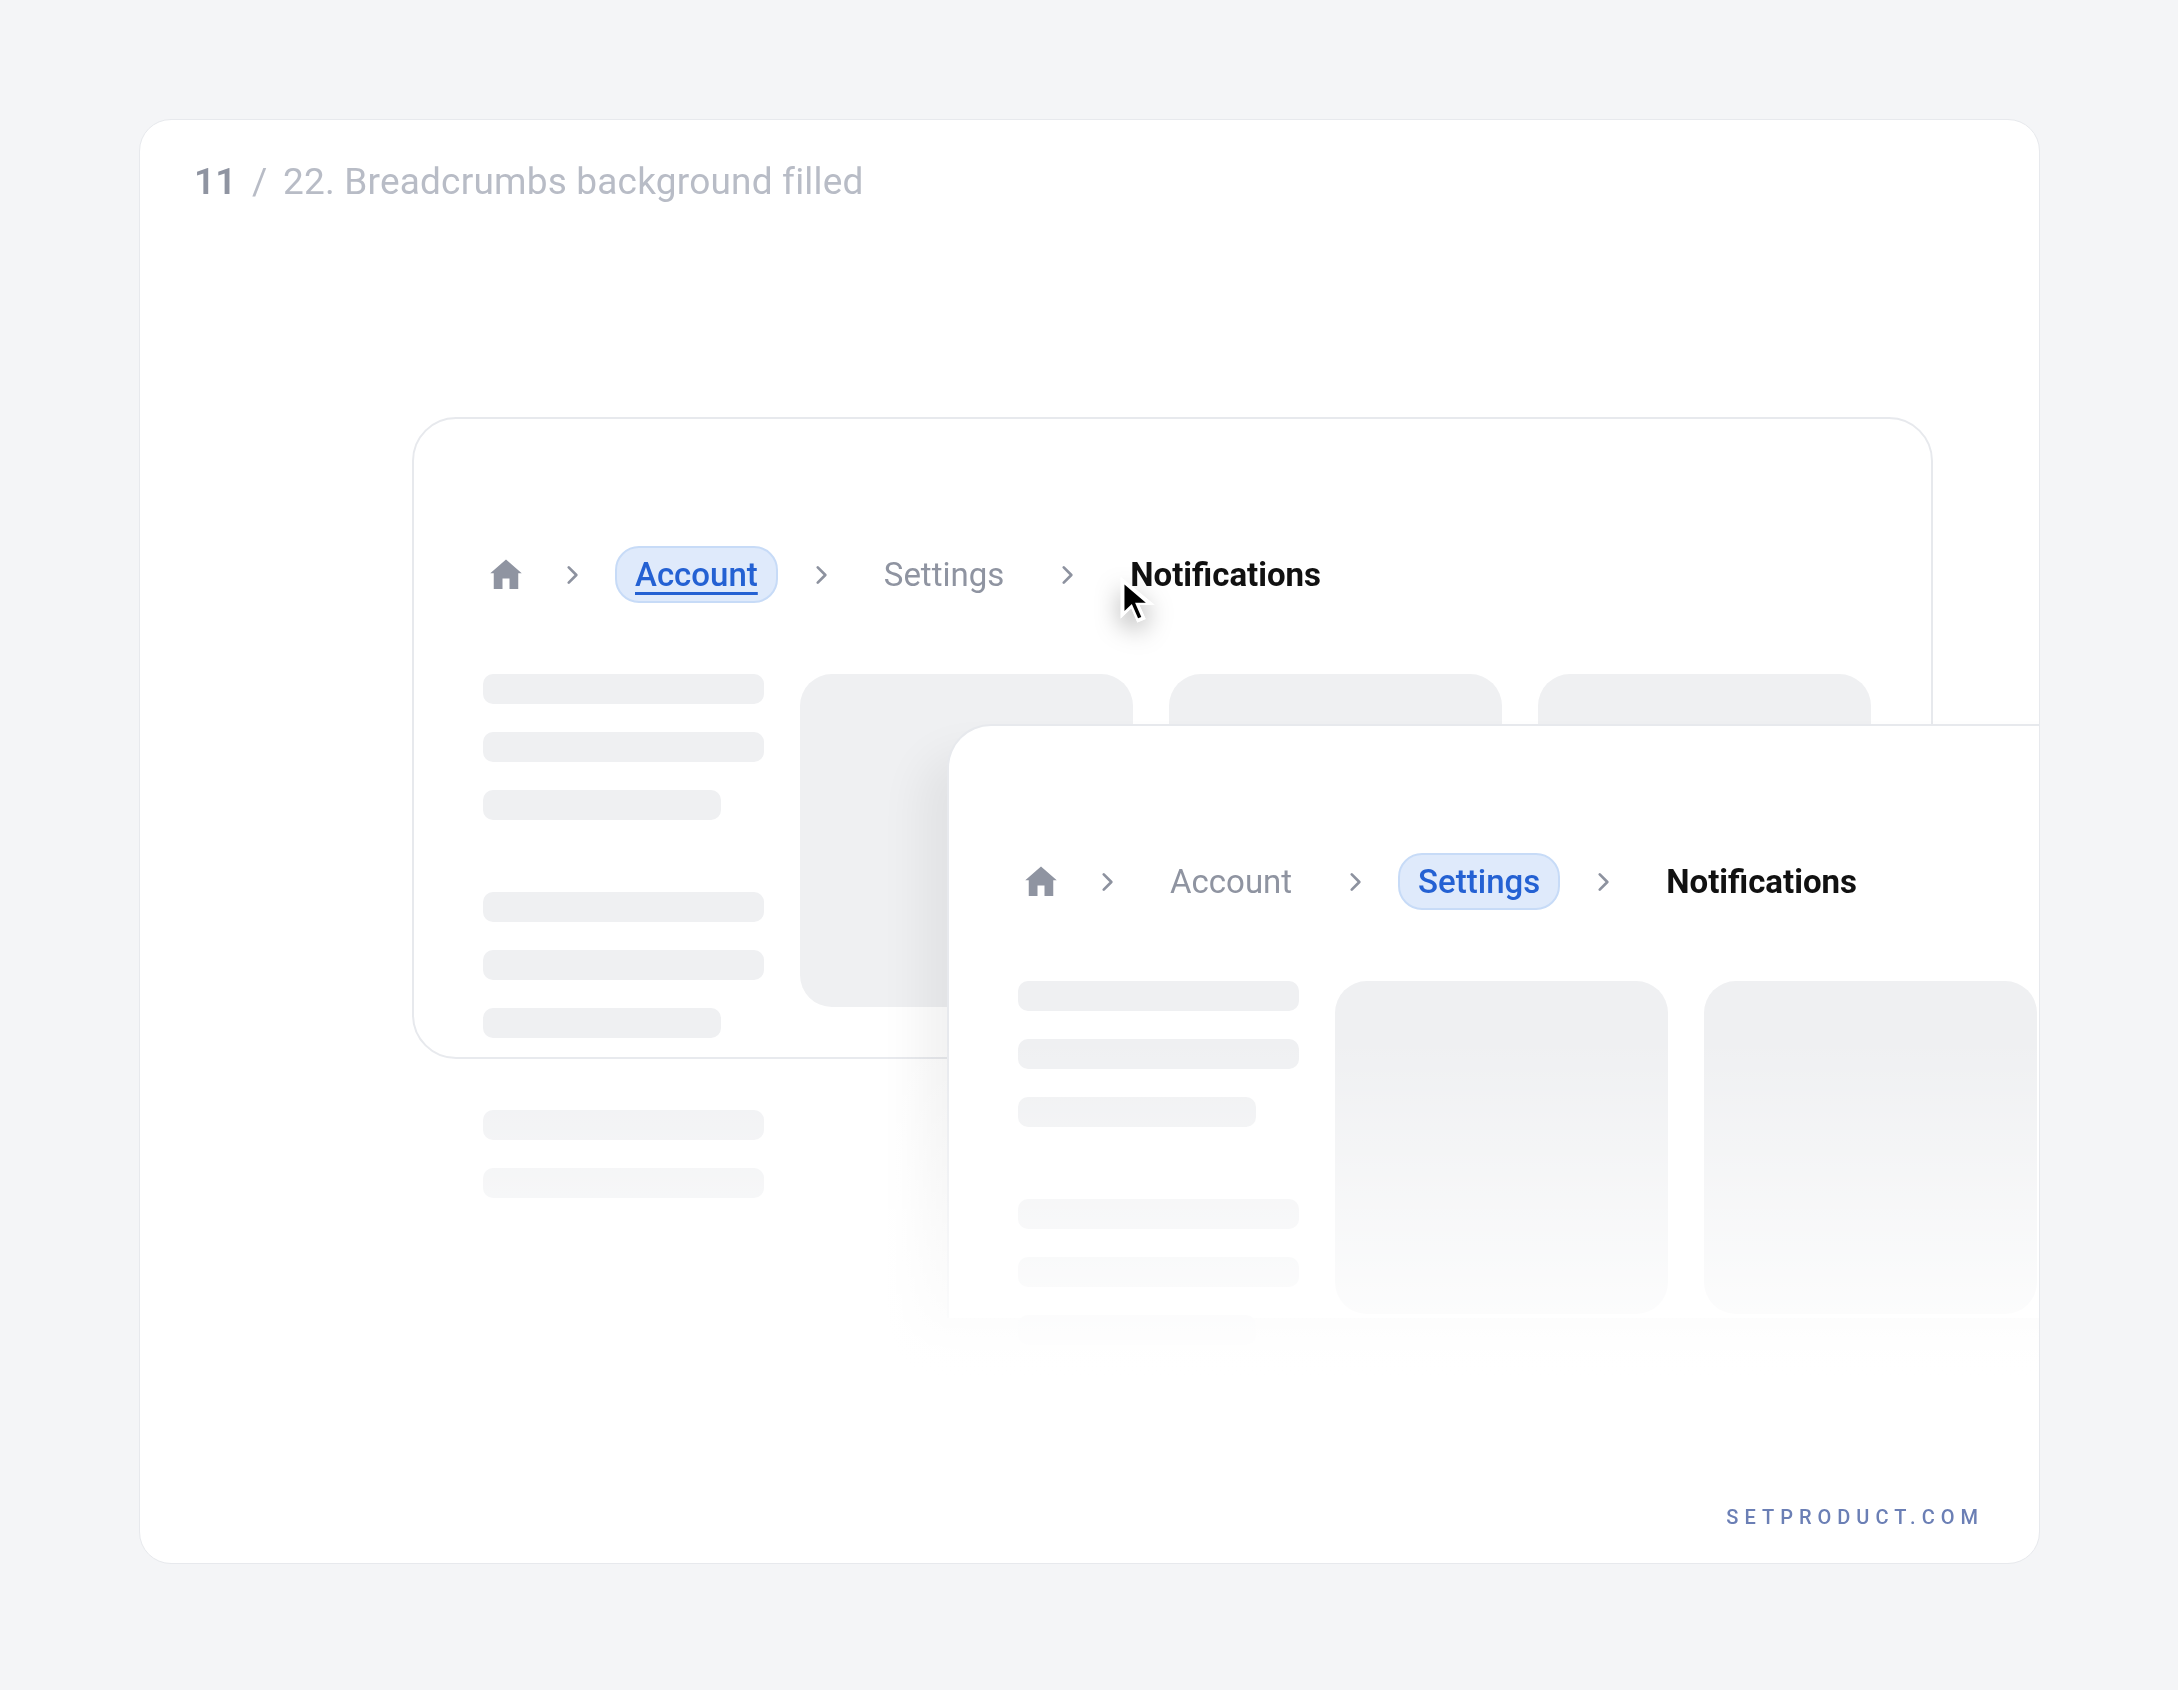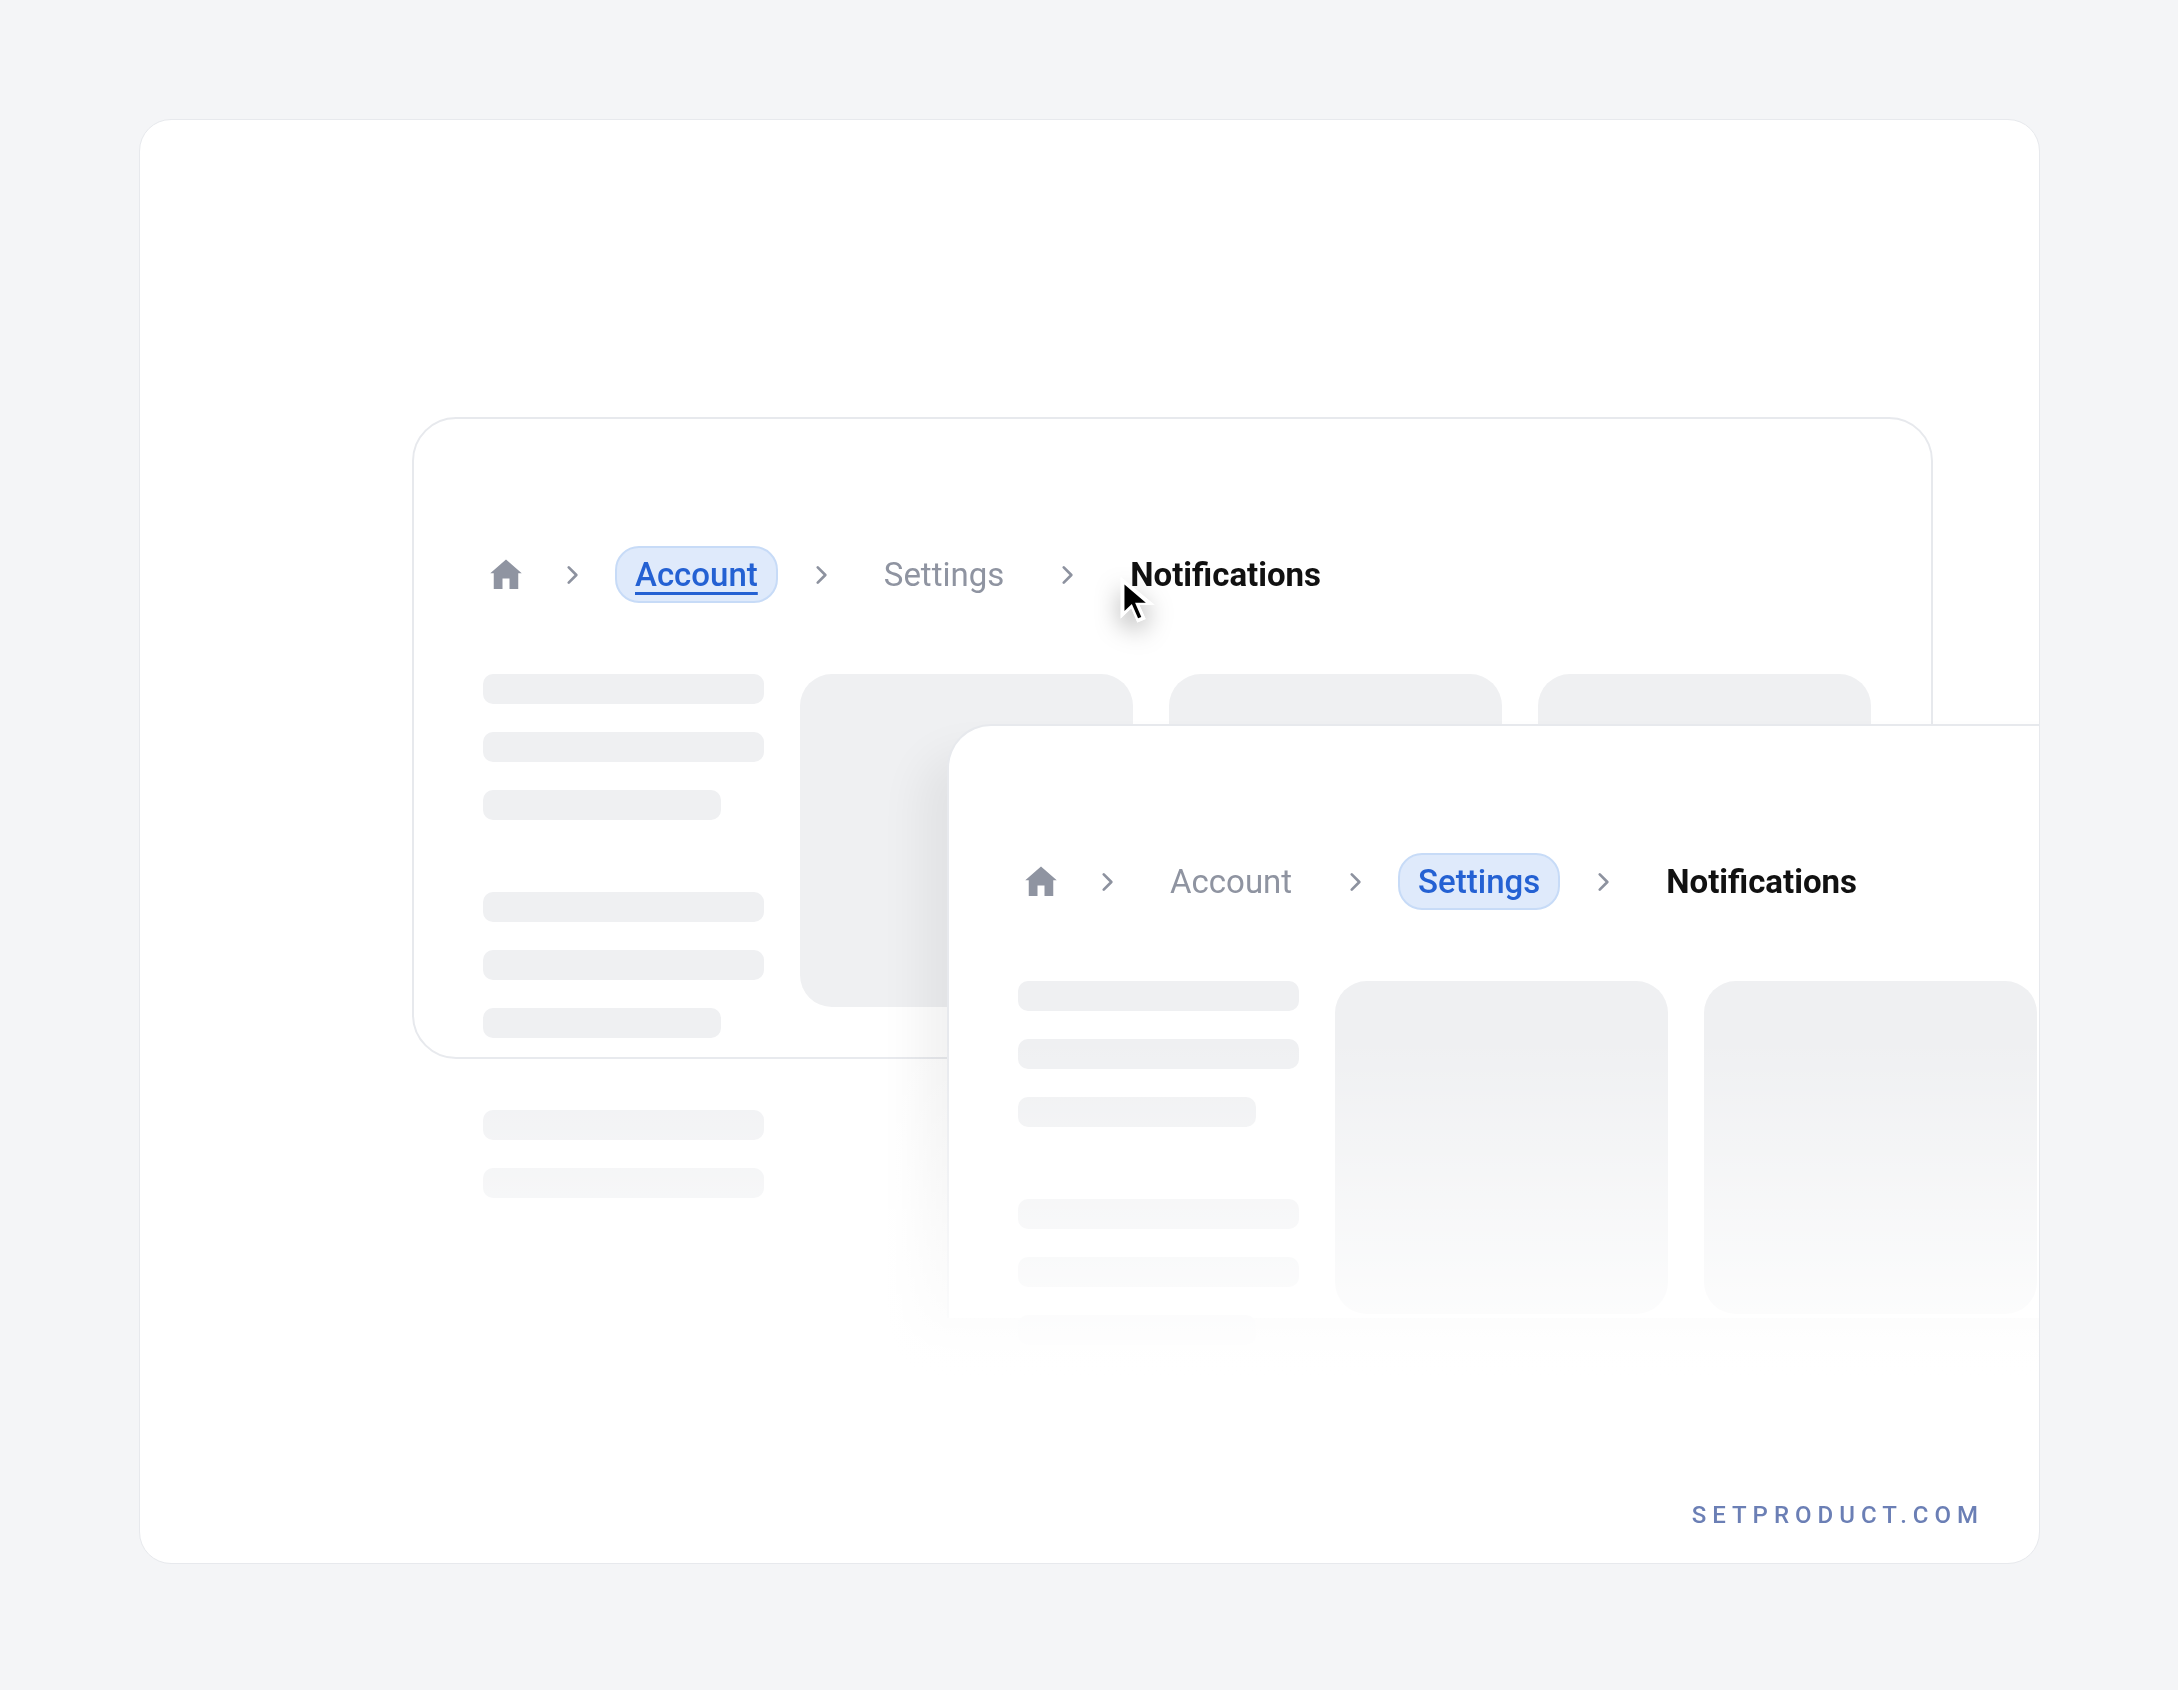--- a/index.html
+++ b/index.html
@@ -200,21 +200,21 @@
     font-size: 37px;
     letter-spacing: -0.1px;
   }
   .caption .strong { color: var(--text-strong); font-weight: 700; }
   .caption .dim    { color: var(--text-muted);  font-weight: 400; }
 
   .footer-link {
     position: absolute;
     right: 55px;
     bottom: 34px;
-    font-size: 24px;
+    font-size: 20px;
     letter-spacing: 6px;
     color: var(--footer-link);
     font-weight: 500;
     text-transform: uppercase;
   }
 </style>
 </head>
 <body>
 
 <svg width="0" height="0" style="position:absolute">
@@ -227,20 +227,25 @@
     </symbol>
     <symbol id="svg-cursor" viewBox="0 0 28 28">
       <path fill="#fff" d="M3 1v22l5.6-5.4 3.2 7.5 4.4-1.9-3.3-7.4H21z"></path>
       <path fill="#000" d="M5 5v14l3.9-3.7 3.3 7.6 1.7-.7-3.3-7.6h5.7z"></path>
     </symbol>
   </defs>
 </svg>
 
 <div class="slide-card">
 
+  <div class="slide-title">
+    <span class="idx">11</span>
+    <span class="slash">/</span>
+    <span class="rest">22. Breadcrumbs background filled</span>
+  </div>
 
   <div class="demo-panel back">
     <div class="crumbs">
       <span class="home-icon">
         <svg viewBox="0 0 42 42" width="42" height="42">
             <use href="#svg-home"></use>
           </svg>
       </span>
       <span class="sep">
         <svg width="26" height="26" viewBox="0 0 26 26">

